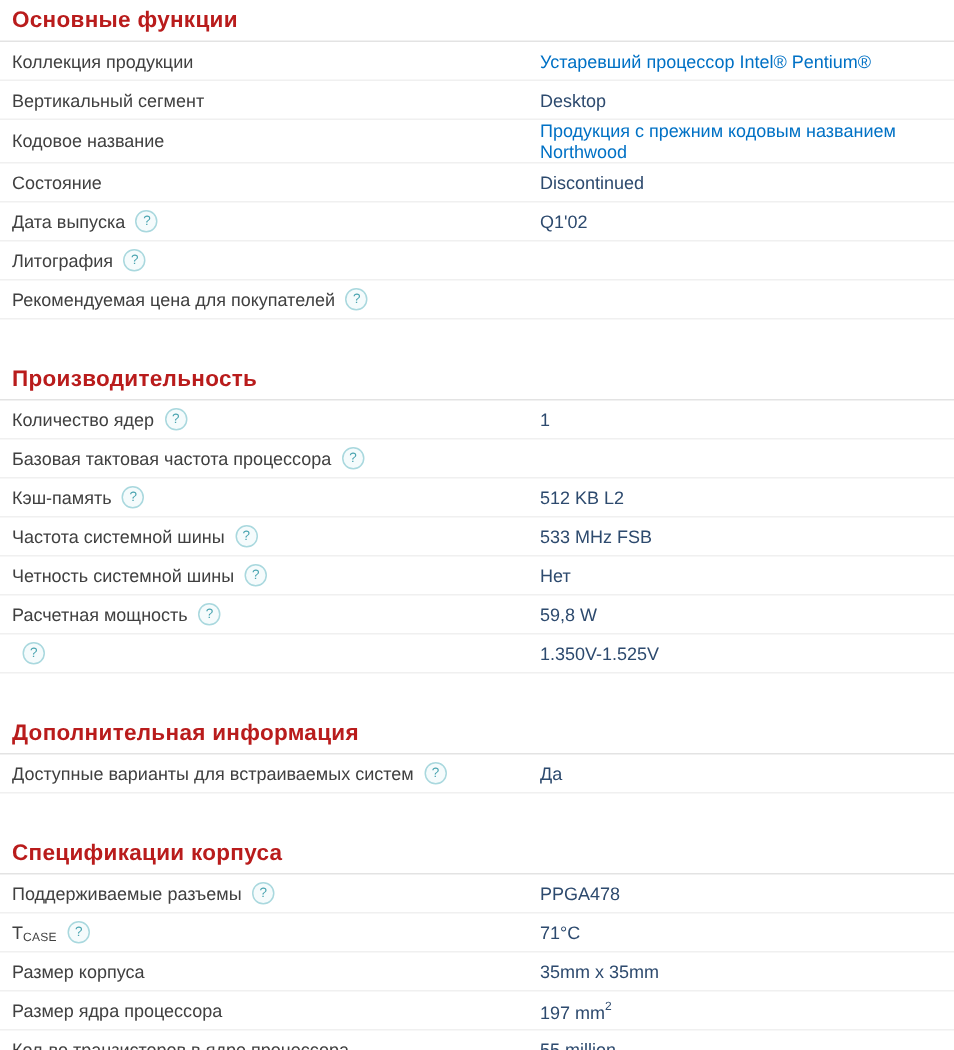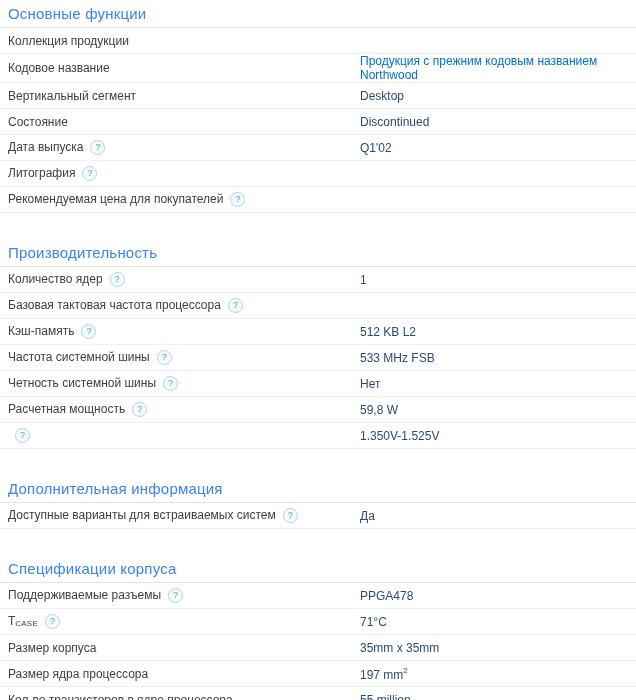--- a/index.html
+++ b/index.html
@@ -13,36 +13,36 @@
   }
   .page {
     width: 636px;
   }
   .spec-section { margin-top: 26px; }
   .spec-section:first-child { margin-top: 0; }
   .section-title {
     margin: 0;
     padding: 5px 8px 5px 8px;
     font-size: 15px;
-    font-weight: 400;
-    color: #3b82f6;
+    font-weight: 700;
+    color: #b91c1c;
     border-bottom: 1px solid #e3e3e3;
     letter-spacing: 0.2px;
   }
   .row {
     display: flex;
     align-items: center;
     min-height: 25px;
     border-bottom: 1px solid #f0f0f0;
     padding-left: 8px;
   }
   .label-cell {
     flex: 0 0 352px;
     display: flex;
-    align-items: flex-start;
+    align-items: center;
     color: #404040;
     font-size: 12px;
     line-height: 14px;
   }
   .lsub {
     font-size: 8px;
     color: #404040;
     position: relative;
     top: 3px;
     letter-spacing: 0.2px;
@@ -84,32 +84,33 @@
 </head>
 <body>
 
 <div class="page" id="sections">
     <section class="spec-section">
       <h2 class="section-title">Основные функции</h2>
       <div class="row">
         <div class="label-cell">
           <span>Коллекция продукции</span>
         </div>
+        <div class="value-cell"><a class="value-link">Устаревший процессор Intel® Pentium®</a></div>
+      </div>
+      <div class="row">
+        <div class="label-cell">
+          <span>Вертикальный сегмент</span>
+        </div>
+        <div class="value-cell"><span>Desktop</span></div>
       </div>
       <div class="row">
         <div class="label-cell">
           <span>Кодовое название</span>
         </div>
         <div class="value-cell"><a class="value-link">Продукция с прежним кодовым названием Northwood</a></div>
-      </div>
-      <div class="row">
-        <div class="label-cell">
-          <span>Вертикальный сегмент</span>
-        </div>
-        <div class="value-cell"><span>Desktop</span></div>
       </div>
       <div class="row">
         <div class="label-cell">
           <span>Состояние</span>
         </div>
         <div class="value-cell"><span>Discontinued</span></div>
       </div>
       <div class="row">
         <div class="label-cell">
           <span>Дата выпуска</span>

